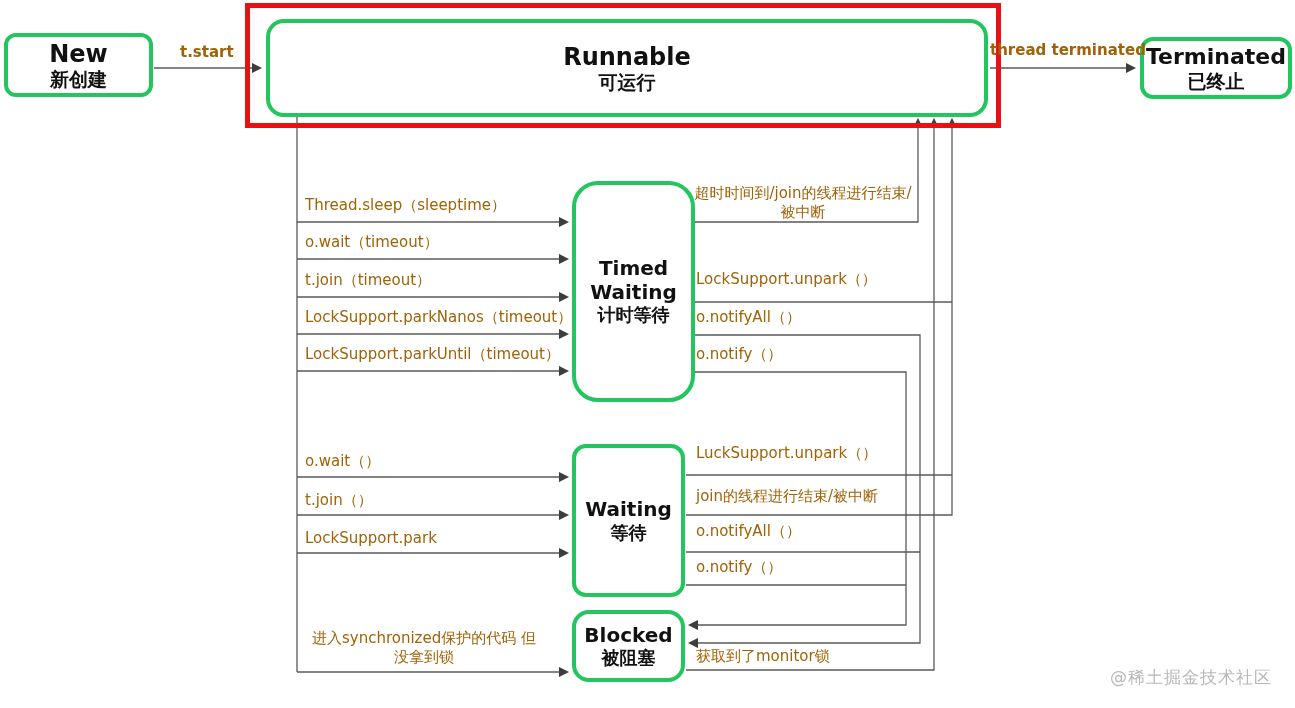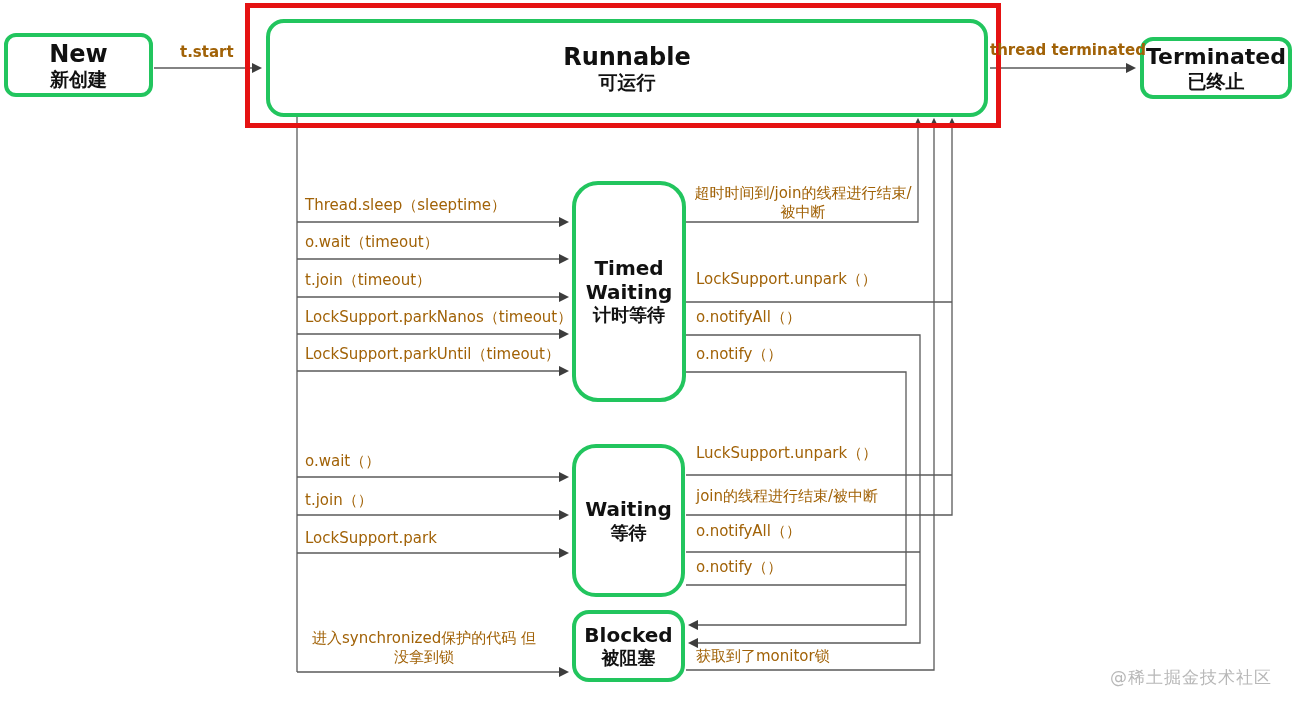--- a/index.html
+++ b/index.html
@@ -17,22 +17,22 @@
   .state .s{font-weight:bold;font-size:18px;color:#111;}
   #box-new{left:4px;top:33px;width:149px;height:64px;border-radius:12px;border-width:4px;}
   #box-new .t{font-size:24px;}
   #box-new .s{font-size:19px;}
   #box-runnable{left:266px;top:19px;width:722px;height:98px;border-radius:18px;}
   #box-runnable .t{font-size:24px;}
   #box-runnable .s{font-size:19px;}
   #box-terminated{left:1140px;top:37px;width:152px;height:62px;border-radius:13px;border-width:4px;}
   #box-terminated .t{font-size:22px;}
   #box-terminated .s{font-size:19px;}
-  #box-timed{left:572px;top:181px;width:114px;height:221px;border-radius:26px;}
-  #box-waiting{left:572px;top:444px;width:113px;height:153px;border-radius:24px;}
+  #box-timed{left:572px;top:181px;width:123px;height:221px;border-radius:26px;}
+  #box-waiting{left:572px;top:444px;width:113px;height:153px;border-radius:14px;}
   #box-blocked{left:572px;top:610px;width:113px;height:72px;border-radius:17px;}
   #red-frame{
     position:absolute;left:245px;top:3px;width:756px;height:125px;
     border:5px solid #e51212;z-index:2;box-sizing:border-box;background:transparent;
   }
   .elabel{position:absolute;z-index:3;font-size:15px;color:#a16207;white-space:nowrap;}
   .elabel.bold{font-weight:bold;}
   .elabel.wrap{white-space:normal;text-align:center;line-height:1.25;}
   #wm{position:absolute;left:1110px;top:666px;font-size:17px;color:#b8b8b8;z-index:3;letter-spacing:1px;}
 </style>

